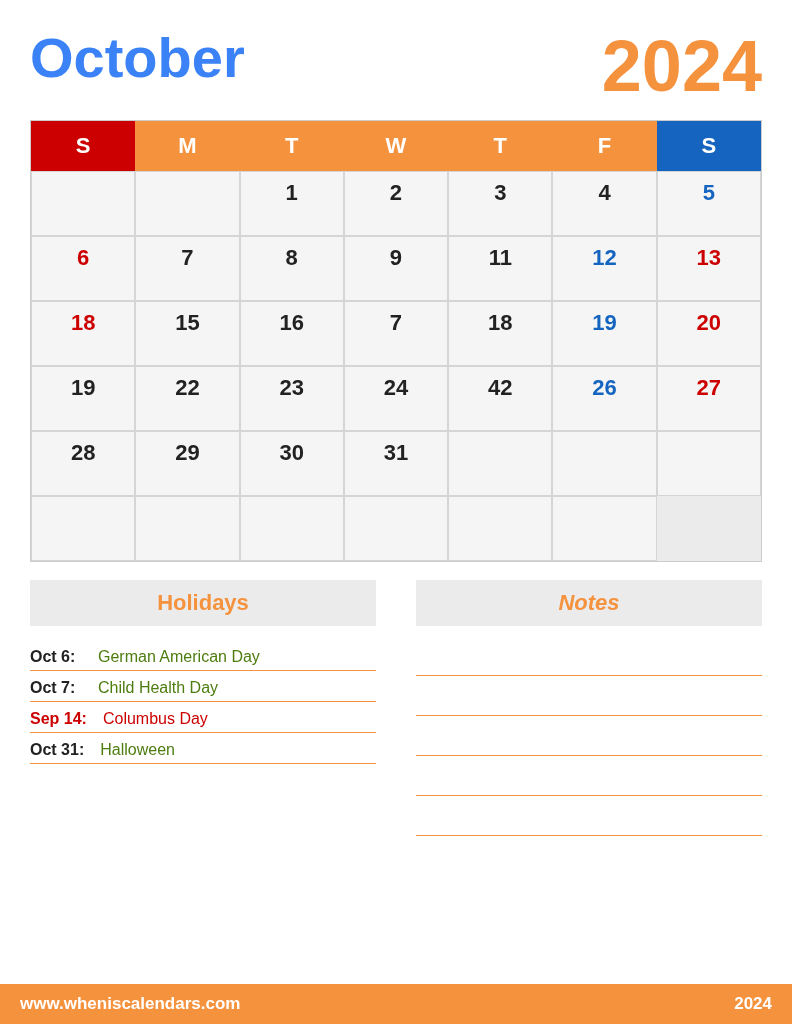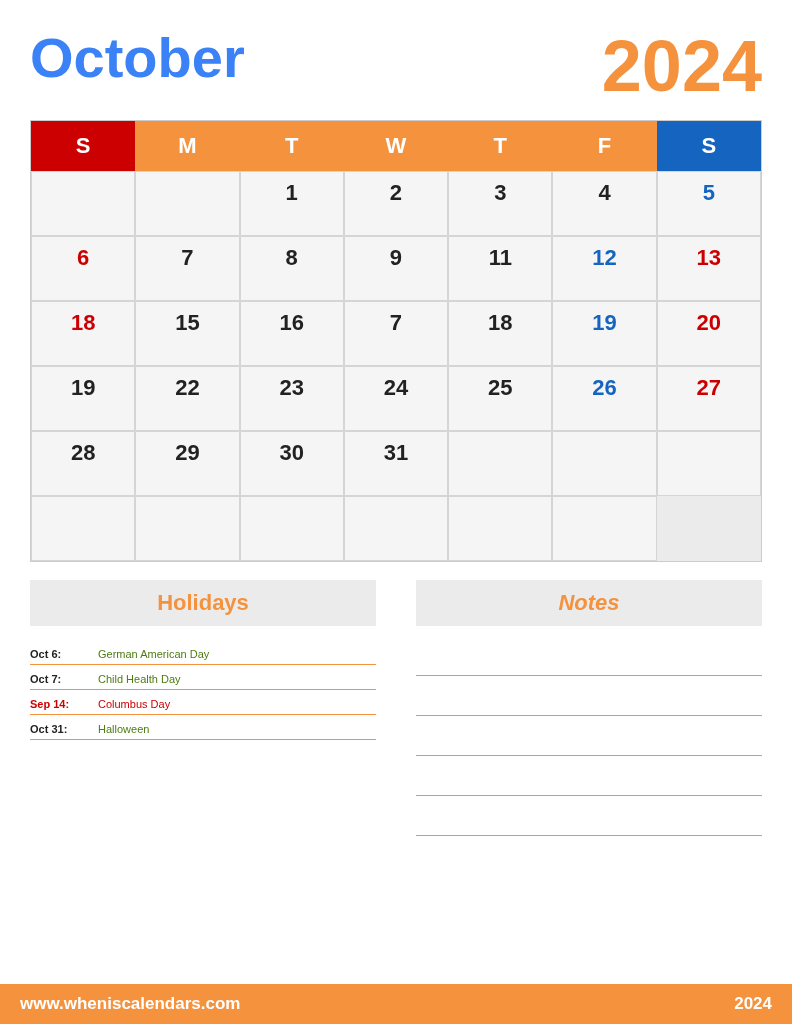--- a/index.html
+++ b/index.html
@@ -114,21 +114,21 @@
       color: #F5923E;
       padding: 10px 0;
       margin-bottom: 14px;
     }
 
     .holiday-item {
       border-bottom: 1.5px solid #F5923E;
       padding: 8px 0 4px 0;
       display: flex;
       gap: 16px;
-      font-size: 11px;
+      font-size: 16px;
     }
     .holiday-date {
       font-weight: bold;
       color: #222;
       min-width: 52px;
     }
     .holiday-name {
       color: #4d7c0f;
     }
     .holiday-item.holiday-special .holiday-date,
@@ -209,21 +209,21 @@
       <div class="cal-cell">16</div>
       <div class="cal-cell">7</div>
       <div class="cal-cell">18</div>
       <div class="cal-cell saturday-day">19</div>
 
       <div class="cal-cell sunday-day">20</div>
       <div class="cal-cell">19</div>
       <div class="cal-cell">22</div>
       <div class="cal-cell">23</div>
       <div class="cal-cell">24</div>
-      <div class="cal-cell">25</div>
+      <div class="cal-cell">42</div>
       <div class="cal-cell saturday-day">26</div>
 
       <div class="cal-cell sunday-day">27</div>
       <div class="cal-cell">28</div>
       <div class="cal-cell">29</div>
       <div class="cal-cell">30</div>
       <div class="cal-cell">31</div>
       <div class="cal-cell empty"></div>
       <div class="cal-cell empty"></div>
 

